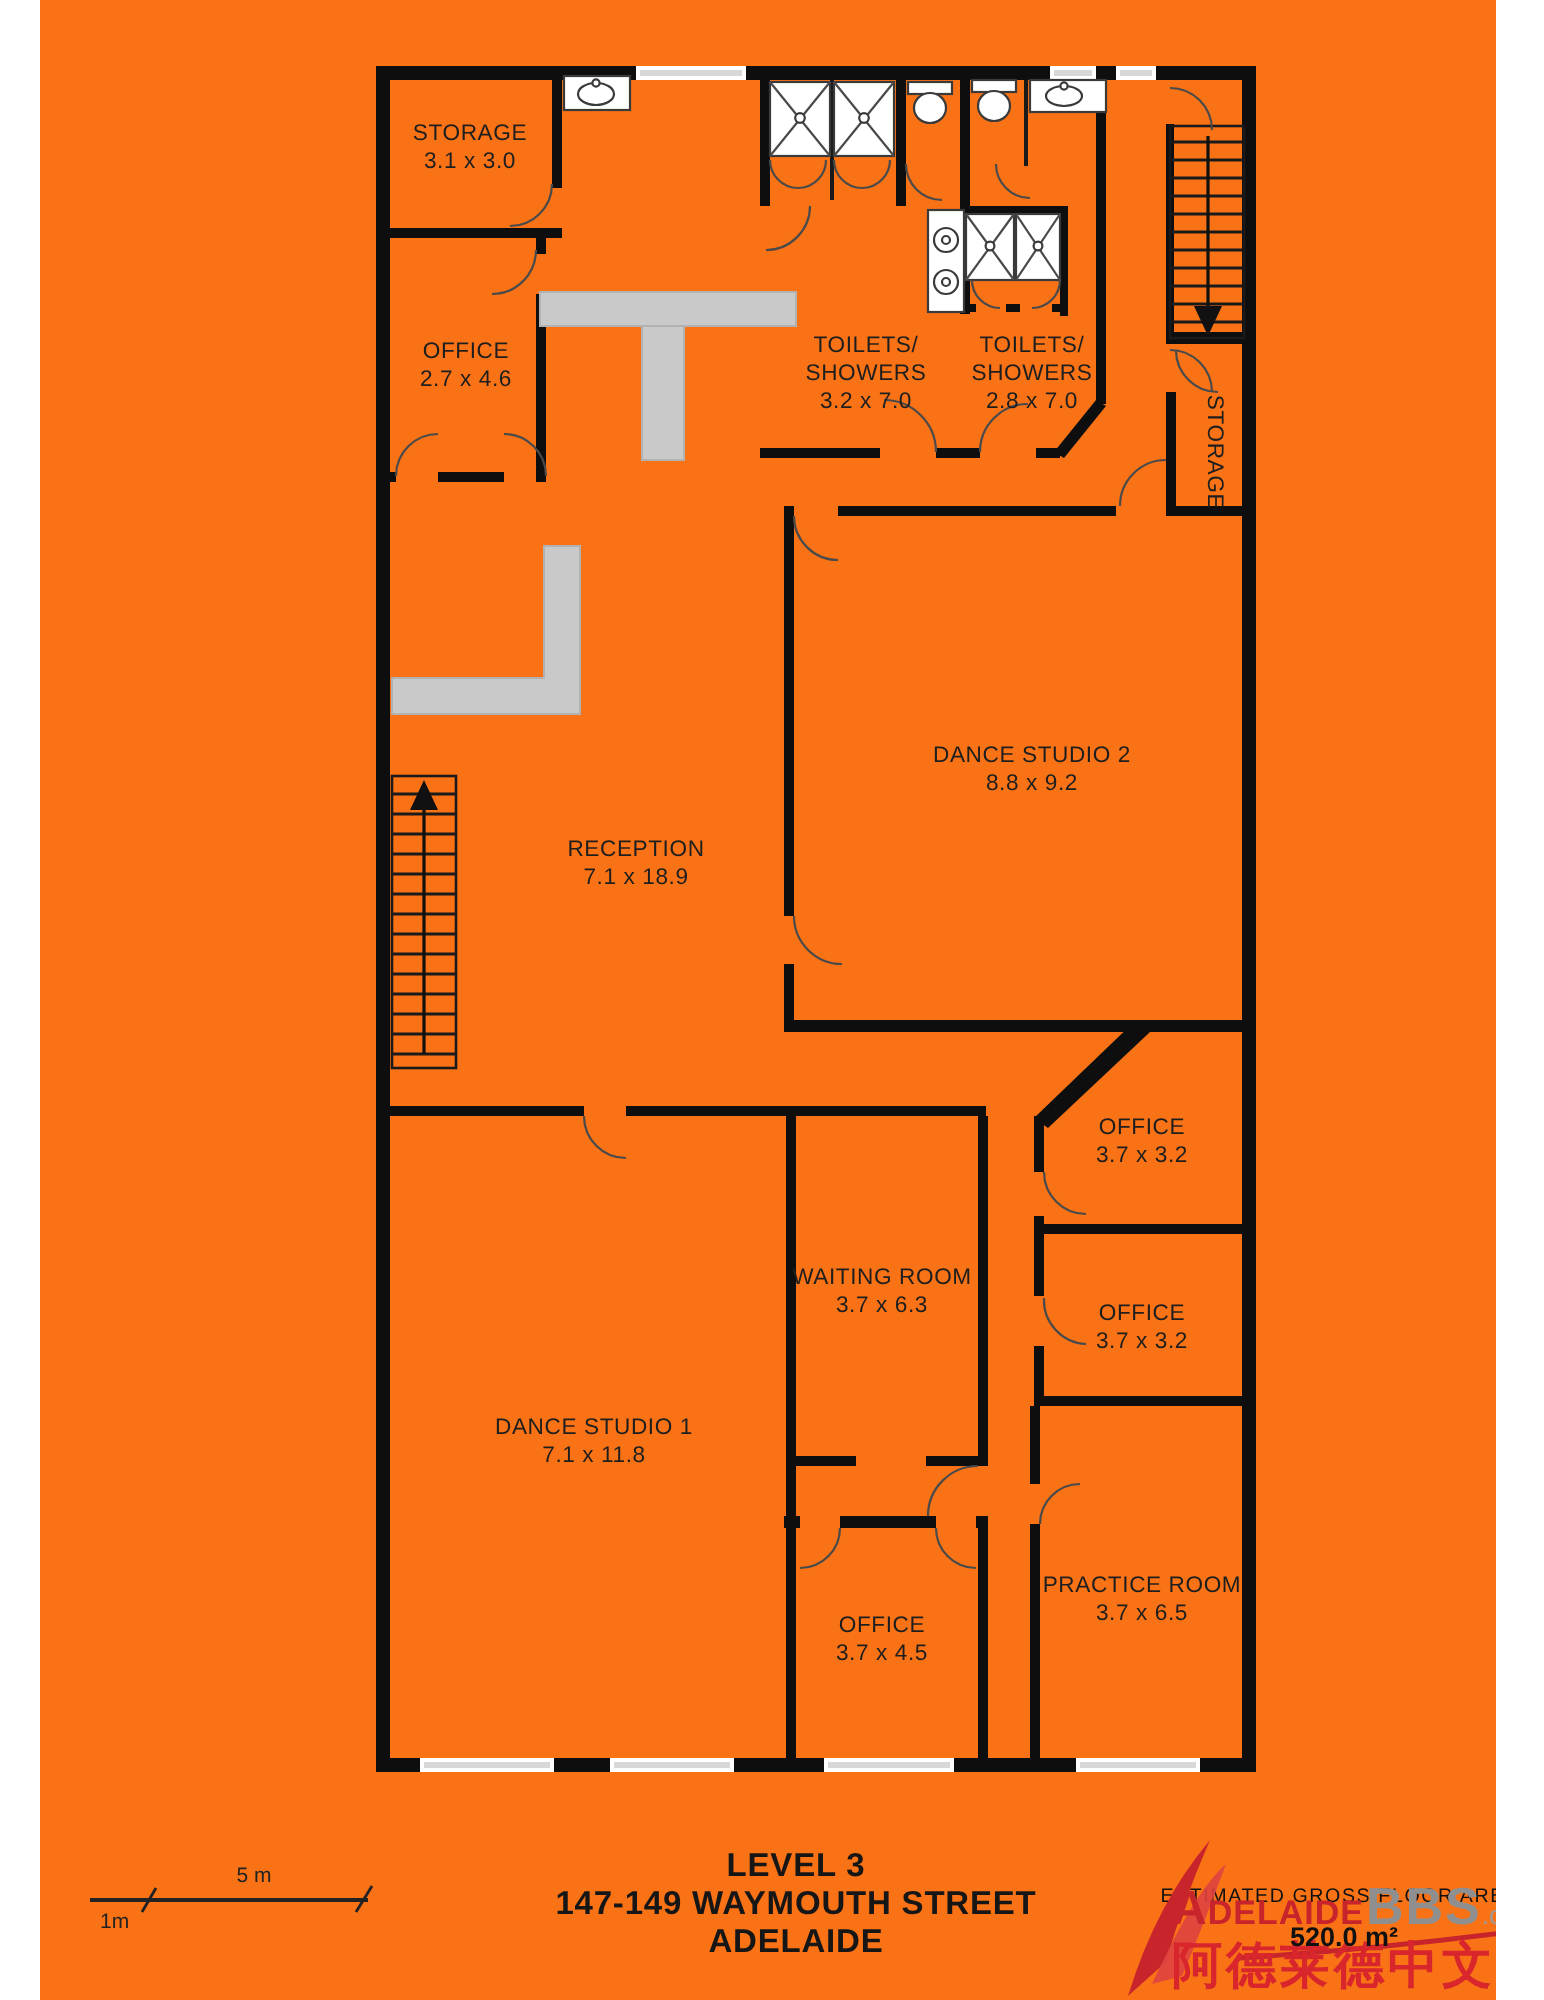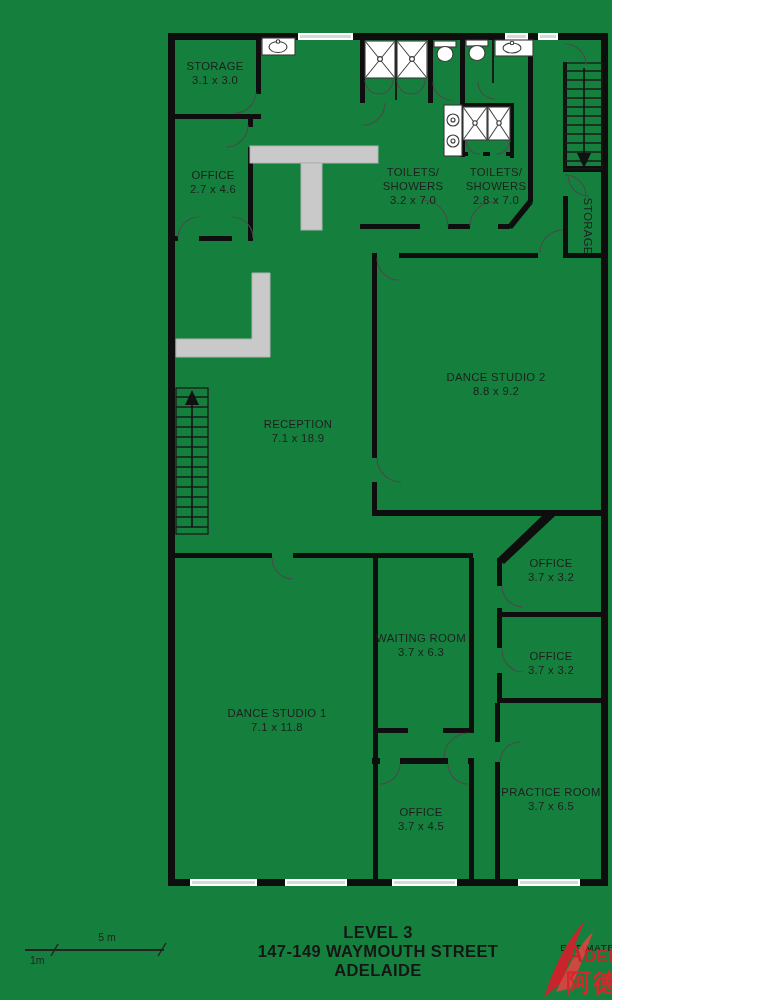--- a/index.html
+++ b/index.html
@@ -1,17 +1,17 @@
 <!DOCTYPE html>
 <html><head>
 <meta charset="utf-8">
 <style>
   html,body{margin:0;padding:0;background:#ffffff;}
-  .page{position:relative;width:612px;height:1000px;background:#15803d;overflow:hidden;
-        font-family:"Liberation Sans", sans-serif;}
+  .page{position:relative;width:728px;height:1000px;background:#f97316;overflow:hidden;
+        font-family:"Liberation Sans", sans-serif;margin-left:20px;}
   svg{position:absolute;left:0;top:0;}
   text{fill:#1e1e1e;}
   .room-name{font-size:11.3px;letter-spacing:.3px;}
   .room-dims{font-size:11.3px;letter-spacing:.3px;}
   .footer-line{font-size:16.5px;font-weight:bold;letter-spacing:.4px;fill:#161616;}
   .area-label{font-size:9.8px;letter-spacing:.8px;fill:#111;}
   .area-value{font-size:13.5px;font-weight:bold;fill:#111;}
   .scale-text{font-size:10.5px;fill:#222;}
   .brand-red{font-size:24px;font-weight:bold;font-variant:small-caps;fill:#c8242b;letter-spacing:.5px;}
   .brand-bbs{font-size:26px;font-weight:bold;fill:#8f8f8f;letter-spacing:1px;}

